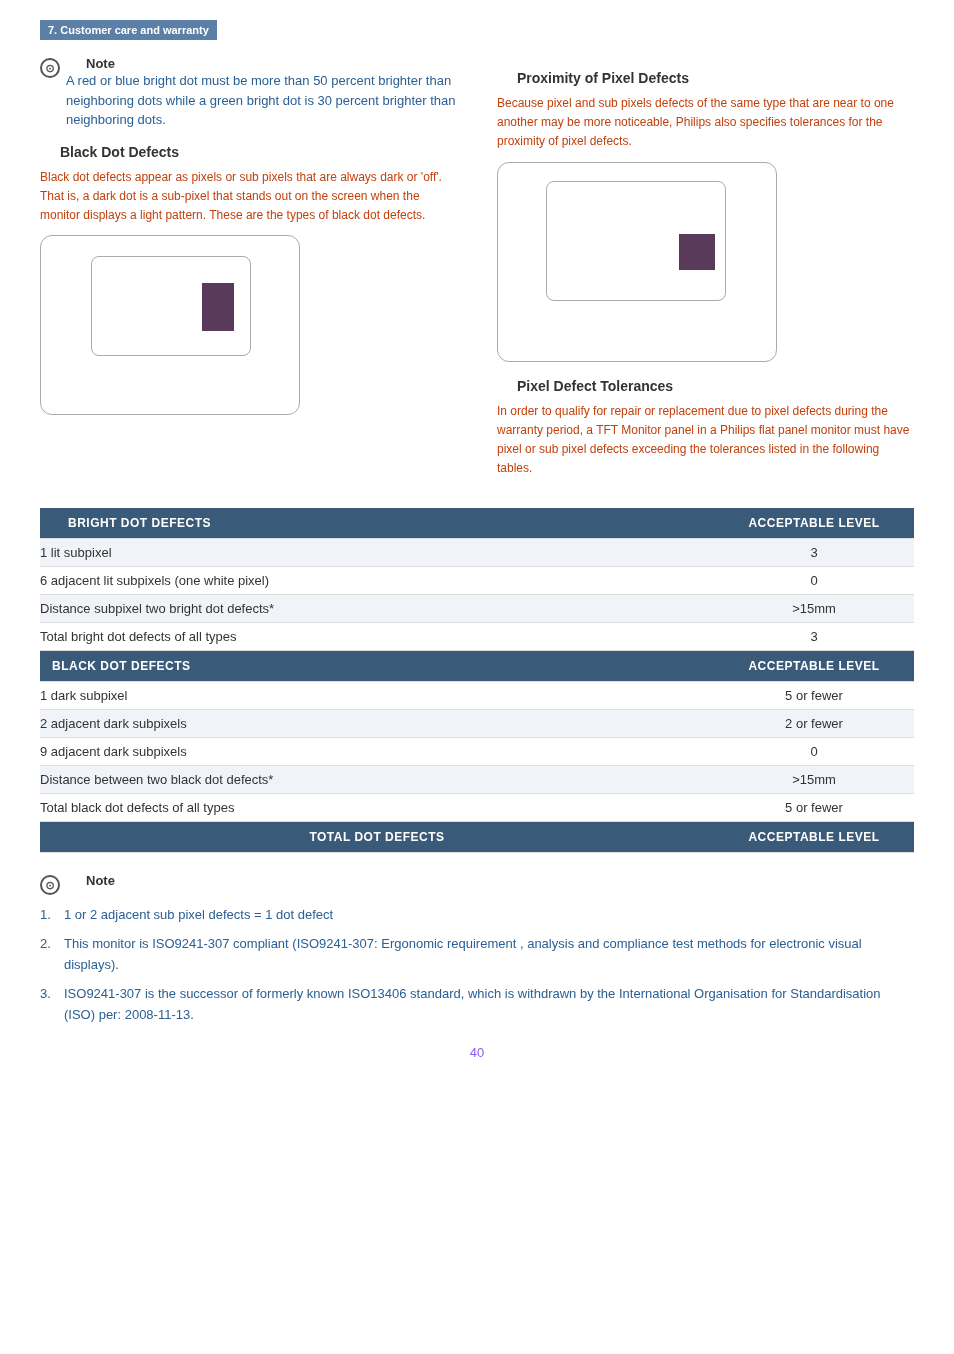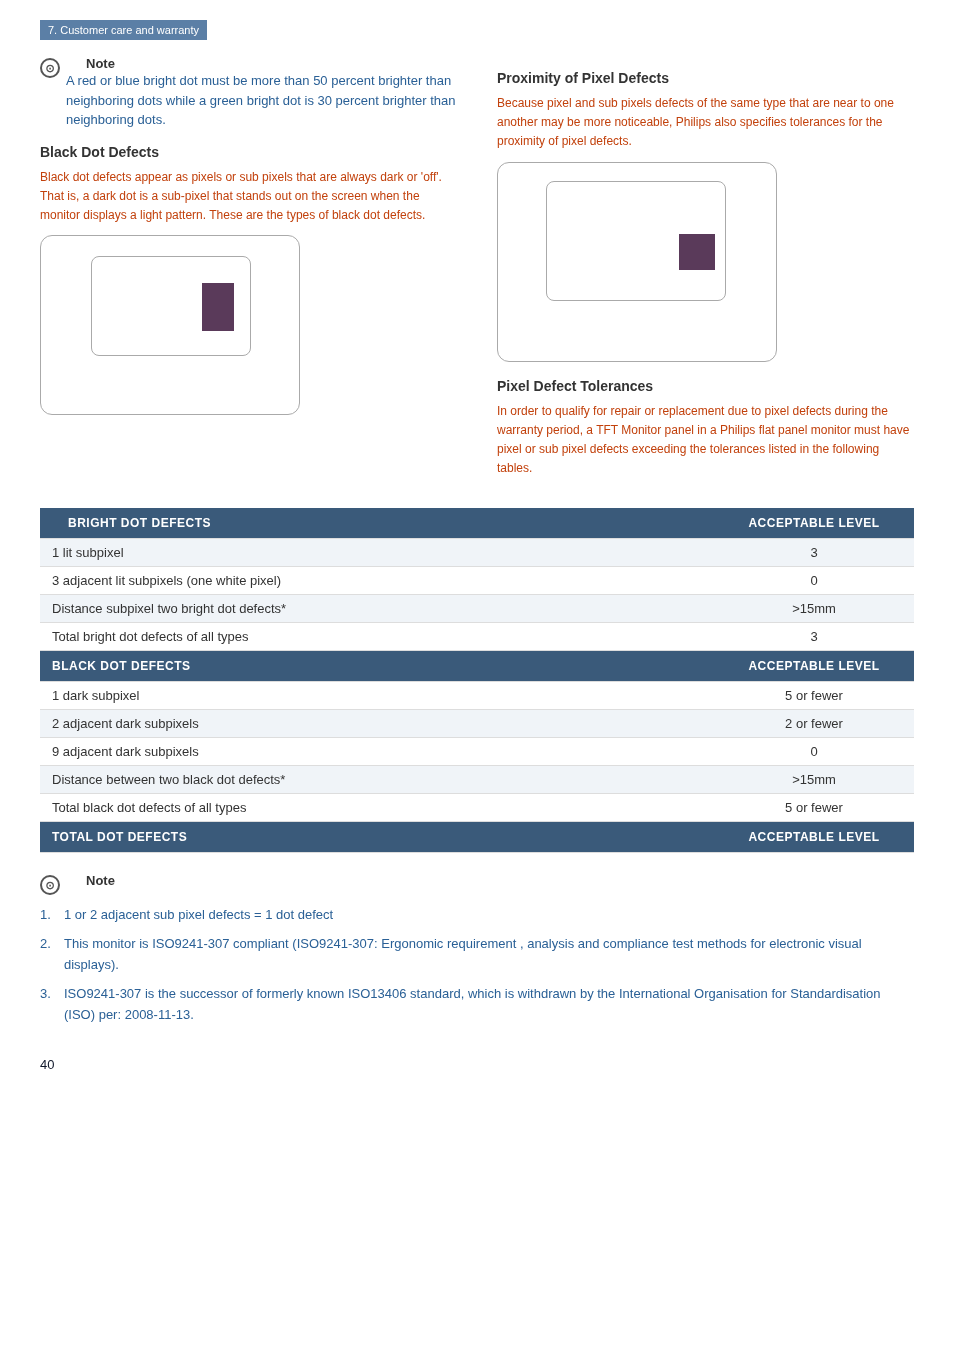--- a/index.html
+++ b/index.html
@@ -20,20 +20,21 @@
       position: relative;
     }
 
     .breadcrumb-bar {
       background: #5b7fa6;
       color: #fff;
       font-size: 11px;
       padding: 4px 8px;
       margin-bottom: 16px;
       display: inline-block;
+      font-weight: bold;
     }
 
     .two-col {
       display: grid;
       grid-template-columns: 1fr 1fr;
       gap: 40px;
       margin-bottom: 20px;
     }
 
     .note-block {
@@ -68,20 +69,21 @@
       color: #2a6096;
       font-size: 13px;
       line-height: 1.5;
     }
 
     .section-heading {
       font-weight: bold;
       font-size: 14px;
       margin-bottom: 8px;
       margin-top: 4px;
+      margin-left: 20px;
     }
 
     .body-text {
       font-size: 12px;
       line-height: 1.6;
       color: #c2410c;
       margin-bottom: 10px;
     }
 
     .diagram-box {
@@ -142,21 +144,21 @@
 
     
     .defects-table {
       width: 100%;
       border-collapse: collapse;
       margin-bottom: 20px;
       font-size: 13px;
     }
 
     .defects-table td {
-      padding: 6px 12px;
+      padding: 6px 0;
       border-bottom: 1px solid #ddd;
     }
 
     .defects-table td.val {
       text-align: center;
     }
 
     .defects-table tr:nth-child(even):not(.section-header) td {
       background: #f0f4f8;
     }
@@ -185,24 +187,24 @@
     }
 
     .note-bottom {
       display: flex;
       align-items: flex-start;
       gap: 6px;
       margin-bottom: 10px;
     }
 
     .page-number {
-      text-align: left;
-      font-size: 13px;
-      margin-top: 32px;
-      color: #0f172a;
+      text-align: center;
+      font-size: 13px;
+      margin-top: 20px;
+      color: #8b5cf6;
     }
 
     .right-col-content {
       padding-top: 10px;
     }
   </style>
 </head>
 <body>
 
 <div class="page-wrapper">
@@ -255,21 +257,21 @@
     <tbody>
         <tr>
       <td class="section-header" style="background:#3a5a7a;color:#fff;font-size:12px;font-weight:bold;letter-spacing:0.5px;text-transform:uppercase;padding:8px 28px;">BRIGHT DOT DEFECTS</td>
       <td class="section-header right-col" style="background:#3a5a7a;color:#fff;font-size:12px;font-weight:bold;letter-spacing:0.5px;text-transform:uppercase;padding:8px 12px;text-align:center;width:200px;">ACCEPTABLE LEVEL</td>
     </tr>
     <tr>
       <td>1 lit subpixel</td>
       <td class="val">3</td>
     </tr>
     <tr>
-      <td>3 adjacent lit subpixels (one white pixel)</td>
+      <td>6 adjacent lit subpixels (one white pixel)</td>
       <td class="val">0</td>
     </tr>
     <tr>
       <td>Distance subpixel two bright dot defects*</td>
       <td class="val">&gt;15mm</td>
     </tr>
     <tr>
       <td>Total bright dot defects of all types</td>
       <td class="val">3</td>
     </tr>
@@ -293,21 +295,21 @@
     <tr>
       <td>Distance between two black dot defects*</td>
       <td class="val">&gt;15mm</td>
     </tr>
     <tr>
       <td>Total black dot defects of all types</td>
       <td class="val">5 or fewer</td>
     </tr>
 
     <tr>
-      <td style="background:#3a5a7a;color:#fff;font-size:12px;font-weight:bold;letter-spacing:0.5px;text-transform:uppercase;padding:8px 12px;">TOTAL DOT DEFECTS</td>
+      <td style="background:#3a5a7a;color:#fff;font-size:12px;font-weight:bold;letter-spacing:0.5px;text-transform:uppercase;padding:8px 12px;text-align:center;">TOTAL DOT DEFECTS</td>
       <td style="background:#3a5a7a;color:#fff;font-size:12px;font-weight:bold;letter-spacing:0.5px;text-transform:uppercase;padding:8px 12px;text-align:center;">ACCEPTABLE LEVEL</td>
     </tr>
   </tbody>
     </table>
 
   
   <div class="note-bottom">
     <div class="note-icon">⊙</div>
     <div>
       <span class="note-label">Note</span>

